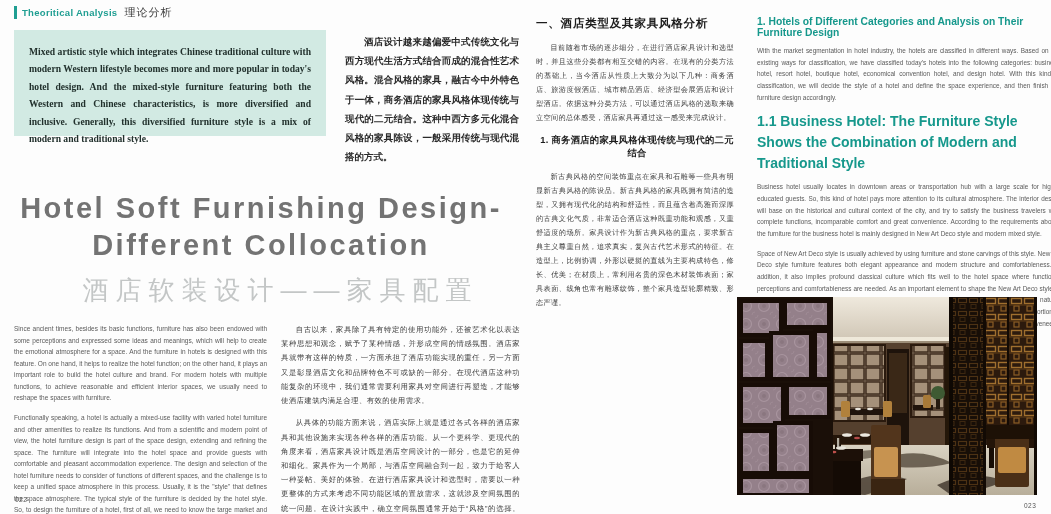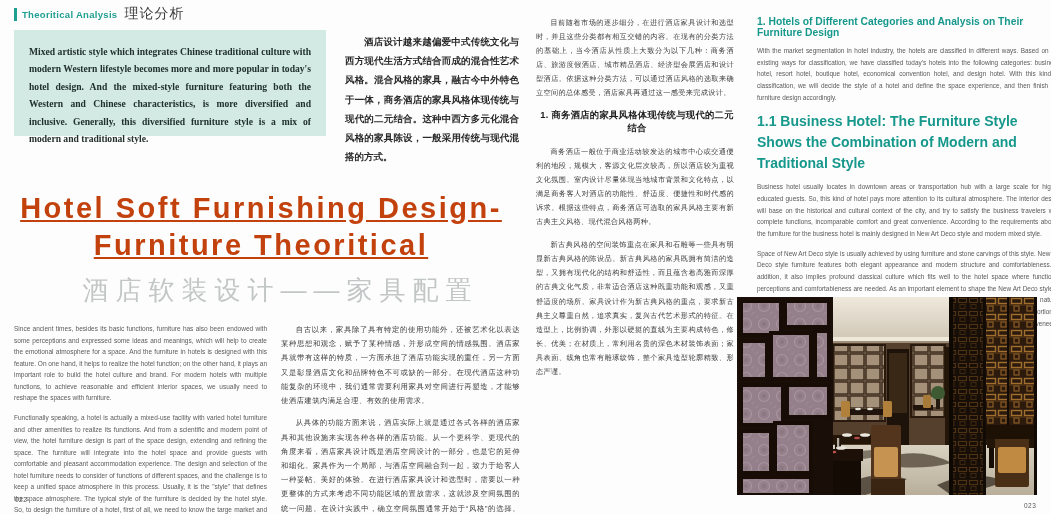--- a/index.html
+++ b/index.html
@@ -4,33 +4,33 @@
 <style>
   * { margin:0; padding:0; box-sizing:border-box; }
   html,body { width:1051px; height:514px; background:#ffffff; overflow:hidden;
               font-family:"Liberation Sans","DejaVu Sans",sans-serif; }
   .spread { position:absolute; left:0; top:0; width:1051px; height:514px; background:#fdfdfd; }
 
   
   .header { position:absolute; left:14px; top:5px; display:flex; align-items:center; }
   .header-bar { display:inline-block; width:3px; height:13px; background:#1f9e92; margin-right:5px; }
   .header-en { color:#1f9e92; font-weight:bold; font-size:9.5px; letter-spacing:0.3px; }
-  .header-zh { color:#3c3c3c; font-size:14px; margin-left:7px; letter-spacing:1px; }
+  .header-zh { color:#3c3c3c; font-size:11px; margin-left:7px; letter-spacing:1px; }
 
   .intro-box { position:absolute; left:14px; top:30px; width:312px; height:106px;
                background:#d2eae3; padding:13px 15px 10px 15px; }
   .intro-box p { font-family:"Liberation Serif","DejaVu Serif",serif; font-weight:bold;
                  font-size:9.6px; line-height:1.82; color:#22312d; text-align:justify; }
 
   .intro-zh { position:absolute; left:345px; top:33px; width:174px;
               font-family:"Liberation Serif","DejaVu Serif",serif; font-weight:bold;
               font-size:9.5px; line-height:2.02; color:#2a2a2a; text-align:justify; text-indent:2em; }
 
   .title-block { position:absolute; left:0; top:190px; width:522px; text-align:center; }
-  .title-line { color:#c2410c; font-weight:bold; font-size:29px; letter-spacing:2.5px; line-height:1.28;text-decoration:underline; }
+  .title-line { color:#737373; font-weight:bold; font-size:29px; letter-spacing:2.5px; line-height:1.28; }
   .subtitle-zh { margin-top:9px; color:#c3c6c6; font-size:26px; letter-spacing:7px; font-weight:normal;margin-left:39px; }
 
   .col { position:absolute; top:323px; }
   .col p { margin-bottom:8px; }
   .col-en { left:14px; width:253px; }
   .col-en p { font-size:6.5px; line-height:1.78; color:#5a5a5a; text-align:justify; }
   .col-zh { left:281px; width:239px; }
   .col-zh p { font-size:7.4px; line-height:1.92; color:#3e3e3e; text-align:justify;
               text-indent:2em; letter-spacing:0.4px; }
 
@@ -68,43 +68,43 @@
     </div>
 
     <div class="intro-box">
       <p>Mixed artistic style which integrates Chinese traditional culture with modern Western lifestyle becomes more and more popular in today's hotel design. And the mixed-style furniture featuring both the Western and Chinese characteristics, is more diversified and inclusive. Generally, this diversified furniture style is a mix of modern and traditional style.</p>
     </div>
 
     <div class="intro-zh">酒店设计越来越偏爱中式传统文化与西方现代生活方式结合而成的混合性艺术风格。混合风格的家具，融古今中外特色于一体，商务酒店的家具风格体现传统与现代的二元结合。这种中西方多元化混合风格的家具陈设，一般采用传统与现代混搭的方式。</div>
 
     <div class="title-block">
       <div class="title-line">Hotel Soft Furnishing Design-</div>
-      <div class="title-line">Furniture Theoritical</div>
+      <div class="title-line">Different Collocation</div>
       <div class="subtitle-zh">酒店软装设计——家具配置</div>
     </div>
 
     <div class="col col-en">
       <p>Since ancient times, besides its basic functions, furniture has also been endowed with some perceptions and expressed some ideas and meanings, which will help to create the emotional atmosphere for a space. And the furniture in hotels is designed with this feature. On one hand, it helps to realize the hotel function; on the other hand, it plays an important role to build the hotel culture and brand. For modern hotels with multiple functions, to achieve reasonable and efficient interior spaces, we usually need to reshape the spaces with furniture.</p>
       <p>Functionally speaking, a hotel is actually a mixed-use facility with varied hotel furniture and other amenities to realize its functions. And from a scientific and modern point of view, the hotel furniture design is part of the space design, extending and refining the space. The furniture will integrate into the hotel space and provide guests with comfortable and pleasant accommodation experience. The design and selection of the hotel furniture needs to consider of functions of different spaces, and the challenge is to keep a unified space atmosphere in this process. Usually, it is the "style" that defines the space atmosphere. The typical style of the furniture is decided by the hotel style. So, to design the furniture of a hotel, first of all, we need to know the targe market and the category of the hotel and decide the textures, colors and style of the furniture according to a specific hotel style. In this way, we can create the right furniture that accommodates practical functions and cultural language.</p>
     </div>
 
     <div class="col col-zh">
       <p>自古以来，家具除了具有特定的使用功能外，还被艺术化以表达某种思想和观念，赋予了某种情感，并形成空间的情感氛围。酒店家具就带有这样的特质，一方面承担了酒店功能实现的重任，另一方面又是彰显酒店文化和品牌特色不可或缺的一部分。在现代酒店这种功能复杂的环境中，我们通常需要利用家具对空间进行再塑造，才能够使酒店建筑内满足合理、有效的使用需求。</p>
       <p>从具体的功能方面来说，酒店实际上就是通过各式各样的酒店家具和其他设施来实现各种各样的酒店功能。从一个更科学、更现代的角度来看，酒店家具设计既是酒店空间设计的一部分，也是它的延伸和细化。家具作为一个局部，与酒店空间融合到一起，致力于给客人一种妥帖、美好的体验。在进行酒店家具设计和选型时，需要以一种更整体的方式来考虑不同功能区域的置放需求，这就涉及空间氛围的统一问题。在设计实践中，确立空间氛围通常开始于“风格”的选择。酒店家具典型风格的形成来源于整间酒店的整体风格，在设计酒店家具时，首先要明确酒店的市场定位和类型，再针对不同酒店类型的风格特点，采用合适的材质、配色和造型，来设计出最符合实际功能和特定文化语言的产品。</p>
     </div>
 
     <div class="pagenum pagenum-left">022</div>
   </div>
 
   <div>
 
     <div class="r-zh">
+      <div class="r-zh-heading">一、酒店类型及其家具风格分析</div>
       <p>目前随着市场的逐步细分，在进行酒店家具设计和选型时，并且这些分类都有相互交错的内容。在现有的分类方法的基础上，当今酒店从性质上大致分为以下几种：商务酒店、旅游度假酒店、城市精品酒店、经济型会展酒店和设计型酒店。依据这种分类方法，可以通过酒店风格的选取来确立空间的总体感受，酒店家具再通过这一感受来完成设计。</p>
       <div class="r-zh-sub">1. 商务酒店的家具风格体现传统与现代的二元结合</div>
-      <p>商务酒店一般位于商业活动较发达的城市中心或交通便利的地段，规模大，客源文化层次较高，所以酒店较为重视文化氛围。室内设计尽量体现当地城市背景和文化特点，以满足商务客人对酒店的功能性、舒适度、便捷性和时代感的诉求。根据这些特点，商务酒店可选取的家具风格主要有新古典主义风格、现代混合风格两种。</p>
       <p>新古典风格的空间装饰重点在家具和石雕等一些具有明显新古典风格的陈设品。新古典风格的家具既拥有简洁的造型，又拥有现代化的结构和舒适性，而且蕴含着高雅而深厚的古典文化气质，非常适合酒店这种既重功能和观感，又重舒适度的场所。家具设计作为新古典风格的重点，要求新古典主义尊重自然，追求真实，复兴古代艺术形式的特征。在造型上，比例协调，外形以硬挺的直线为主要构成特色，修长、优美；在材质上，常利用名贵的深色木材装饰表面；家具表面、线角也常有雕琢纹饰，整个家具造型轮廓精致、形态严谨。</p>
     </div>
 
     <div class="r-en">
       <div class="r-en-heading">1. Hotels of Different Categories and Analysis on Their Furniture Design</div>
       <p>With the market segmentation in hotel industry, the hotels are classified in different ways. Based on the existing ways for classification, we have classified today's hotels into the following categories: business hotel, resort hotel, boutique hotel, economical convention hotel, and design hotel. With this kind of classification, we will decide the style of a hotel and define the space experience, and then finish the furniture design accordingly.</p>
       <div class="r-en-sub">1.1  Business Hotel: The Furniture Style Shows the Combination of Modern and Traditional Style</div>
       <p>Business hotel usually locates in downtown areas or transportation hub with a large scale for higher educated guests. So, this kind of hotel pays more attention to its cultural atmosphere. The interior design will base on the historical and cultural context of the city, and try to satisfy the business travelers with complete functions, incomparable comfort and great convenience. According to the requirements above, the furniture for the business hotel is mainly designed in New Art Deco style and modern mixed style.</p>
       <p>Space of New Art Deco style is usually achieved by using furniture and stone carvings of this style. New Art Deco style furniture features both elegant appearance and modern structure and comfortableness. In addition, it also implies profound classical culture which fits well to the hotel space where functions, perceptions and comfortableness are needed. As an important element to shape the New Art Deco style of a hotel, the furniture is designed to follow the rules of New Classicalism, showing respect for nature, pursuing sense of reality and reviving ancient art forms. The new-classical furniture is well-proportioned with straight lines, looking slender and beautiful; it is usually designed with luxurious dark wood veneers. And</p>
     </div>

